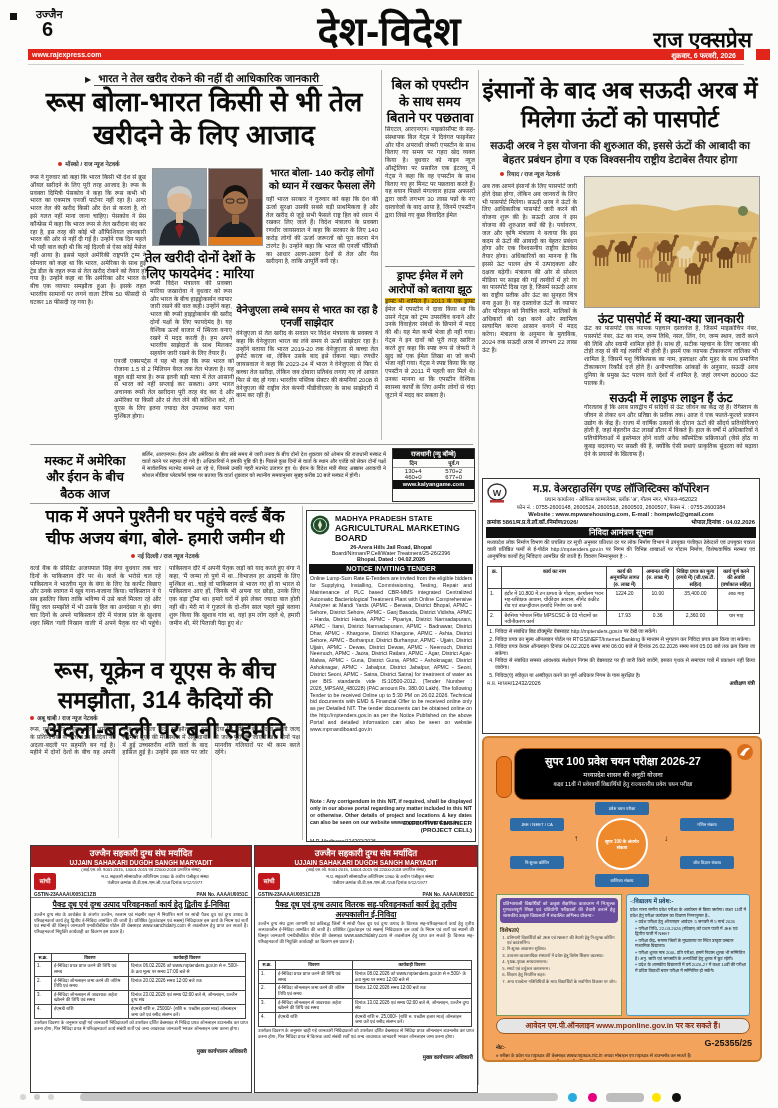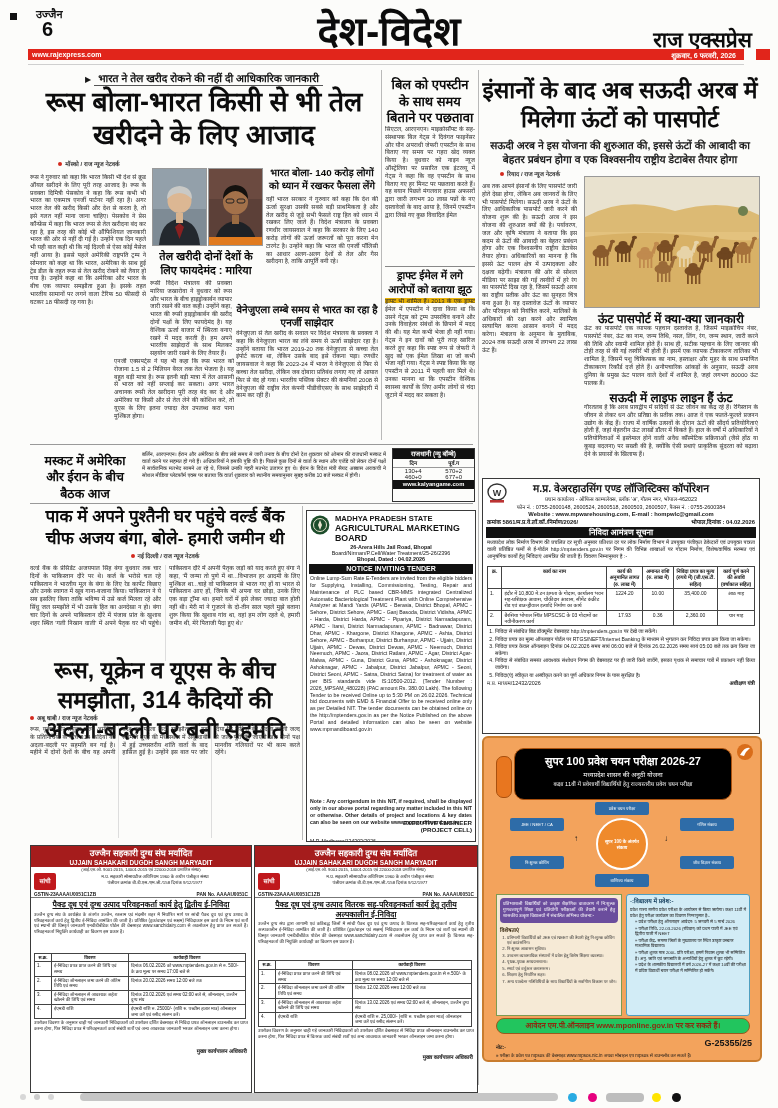--- a/index.html
+++ b/index.html
@@ -74,21 +74,21 @@
       <rect width="53" height="30" fill="#6b4a40"></rect>
       <path d="M5,76 Q8,54 26.5,52 Q45,54 48,76 Z" fill="#1d2126"></path>
       <rect x="23" y="46" width="7" height="9" fill="#9a6b42"></rect>
       <circle cx="26.5" cy="33" r="12.5" fill="#a3714a"></circle>
       <path d="M14,30 Q14,17 26.5,16 Q39,17 39,30 Q33,22 26.5,22 Q20,22 14,30 Z" fill="#15120f"></path>
       <rect x="17" y="30" width="8" height="4" rx="2" fill="none" stroke="#222" stroke-width="1"></rect>
       <rect x="28" y="30" width="8" height="4" rx="2" fill="none" stroke="#222" stroke-width="1"></rect>
       <rect y="68" width="53" height="8" fill="#e07a1e"></rect>
     </svg>
   </div>
-  <div class="abs blk c" style="left:150px;top:250px;width:112px;font-size:11px;line-height:1.25;">तेल खरीदी दोनों देशों के लिए फायदेमंद : मारिया</div>
+  <div class="abs blk c" style="left:144px;top:250px;width:112px;font-size:13px;line-height:1.25;">तेल खरीदी दोनों देशों के लिए फायदेमंद : मारिया</div>
   <div class="abs t6" style="left:150px;top:280px;width:82px;height:78px;">रूसी विदेश मंत्रालय की प्रवक्ता मारिया जखारोवा ने बुधवार को रूस और भारत के बीच हाइड्रोकार्बन व्यापार जारी रखने की बात कही। उन्होंने कहा, भारत की रूसी हाइड्रोकार्बन की खरीद दोनों पक्षों के लिए फायदेमंद है। यह वैश्विक ऊर्जा बाजार में स्थिरता बनाए रखने में मदद करती है। हम अपने भारतीय साझेदारों के साथ मिलकर सहयोग जारी रखने के लिए तैयार हैं।</div>
 
   <div class="abs blk c" style="left:266px;top:167px;width:112px;font-size:9.8px;line-height:1.3;">भारत बोला- 140 करोड़ लोगों को ध्यान में रखकर फैसला लेंगे</div>
   <div class="abs t6" style="left:266px;top:196px;width:112px;height:104px;">वहीं भारत सरकार ने गुरुवार को कहा कि देश की ऊर्जा सुरक्षा उसकी सबसे बड़ी प्राथमिकता है और तेल खरीद से जुड़े सभी फैसले राष्ट्र हित को ध्यान में रखकर लिए जाते हैं। विदेश मंत्रालय के प्रवक्ता रणधीर जायसवाल ने कहा कि सरकार के लिए 140 करोड़ लोगों की ऊर्जा जरूरतों को पूरा करना मेन टारगेट है। उन्होंने कहा कि भारत की एनर्जी पॉलिसी का आधार अलग-अलग देशों से तेल और गैस खरीदना है, ताकि आपूर्ति बनी रहे।</div>
 
   <div class="abs blk c" style="left:236px;top:303px;width:142px;font-size:10px;line-height:1.3;">वेनेजुएला लम्बे समय से भारत का रहा है एनर्जी साझेदार</div>
   <div class="abs t6" style="left:236px;top:330px;width:142px;height:104px;">वेनेजुएला से तेल खरीद के सवाल पर विदेश मंत्रालय के प्रवक्ता ने कहा कि वेनेजुएला भारत का लंबे समय से ऊर्जा साझेदार रहा है। उन्होंने बताया कि भारत 2019-20 तक वेनेजुएला से कच्चा तेल इंपोर्ट करता था, लेकिन उसके बाद इसे रोकना पड़ा। रणधीर जायसवाल ने कहा कि 2023-24 में भारत ने वेनेजुएला से फिर से कच्चा तेल खरीदा, लेकिन जब दोबारा प्रतिबंध लगाए गए तो आयात फिर से बंद हो गया। भारतीय पब्लिक सेक्टर की कंपनियां 2008 से वेनेजुएला की राष्ट्रीय तेल कंपनी पीडीवीएसए के साथ साझेदारी में काम कर रही हैं।</div>
 
   <div class="abs t6" style="left:114px;top:358px;width:120px;height:76px;">एनर्जी एक्सपर्ट्स ने यह भी कहा कि रूस भारत को रोजाना 1.5 से 2 मिलियन बैरल तक तेल भेजता है। यह बहुत बड़ी मात्रा है। रूस इतनी बड़ी मात्रा में तेल आसानी से भारत को नहीं सप्लाई कर सकता। अगर भारत अचानक रूसी तेल खरीदना पूरी तरह बंद कर दे और अमेरिका या किसी और से तेल लेने की कोशिश करे, तो यूएस के लिए इतना ज्यादा तेल उपलब्ध करा पाना मुश्किल होगा।</div>
 
@@ -301,21 +301,21 @@
       <div style="font-size:4.3px;line-height:1.3;margin:0 3px;text-align:justify;color:#222;">प्रवेश राज्य स्तरीय प्रवेश परीक्षा के आयोजन से किया जायेगा। कक्षा 11वीं में प्रवेश हेतु परीक्षा कार्यक्रम का विवरण निम्नानुसार है:-</div>
       <ul style="margin:1px 3px 0 8px;font-size:4.3px;line-height:1.3;list-style:none;color:#222;">
         <li>» <span>प्रवेश परीक्षा हेतु ऑनलाइन आवेदन: 5 जनवरी से 5 मार्च 2026</span></li>
         <li>» <span>परीक्षा तिथि- 22.03.2026 (रविवार) को प्रथम पाली में JEE एवं द्वितीय पाली में NEET</span></li>
         <li>» <span>परीक्षा केंद्र- समस्त जिलों के मुख्यालय पर स्थित उत्कृष्ट उच्चतर माध्यमिक विद्यालय।</span></li>
         <li>» <span>परीक्षा शुल्क मात्र 200/- प्रति परीक्षा, इसमें निवास शुल्क भी सम्मिलित है। अनु. जाति एवं जनजाति के अभ्यर्थियों हेतु शुल्क में छूट रहेगी।</span></li>
         <li>» <span>प्रदेश के शासकीय विद्यालयों में वर्ष 2026-27 में कक्षा 10वीं की परीक्षा में प्रविष्ट विद्यार्थी चयन परीक्षा में सम्मिलित हो सकेंगे।</span></li>
       </ul>
     </div>
 
-    <div class="abs c b" style="left:12px;top:280px;width:252px;height:14px;background:#22c55e;border:1.5px solid #9a5a20;border-radius:8px;font-size:7.6px;line-height:13px;color:#8a2c10;">आवेदन एम.पी.ऑनलाइन www.mponline.gov.in पर कर सकते हैं।</div>
+    <div class="abs c b" style="left:12px;top:280px;width:252px;height:14px;background:#e5e5e5;border:1.5px solid #9a5a20;border-radius:8px;font-size:7.6px;line-height:13px;color:#8a2c10;">आवेदन एम.पी.ऑनलाइन www.mponline.gov.in पर कर सकते हैं।</div>
 
     <div class="abs" style="left:12px;top:297px;width:200px;">
       <span class="b" style="font-size:5px;">नोट:-</span>
       <div style="font-size:4.5px;line-height:1.3;">» <span>परीक्षा के प्रवेश पत्र mpsos की वेबसाइट www.mpsos.nic.in अथवा मोबाइल एप mpsos से डाउनलोड कर सकते हैं।</span></div>
       <div style="font-size:4.5px;line-height:1.3;">» <span>प्रवेश पत्र पर परीक्षा की समस्त जरूरी जानकारी अंकित होगी।</span></div>
       
     </div>
     <div class="abs b" style="right:8px;top:300px;font-size:9px;text-align:right;">G-25355/25</div>
   </div>
 

